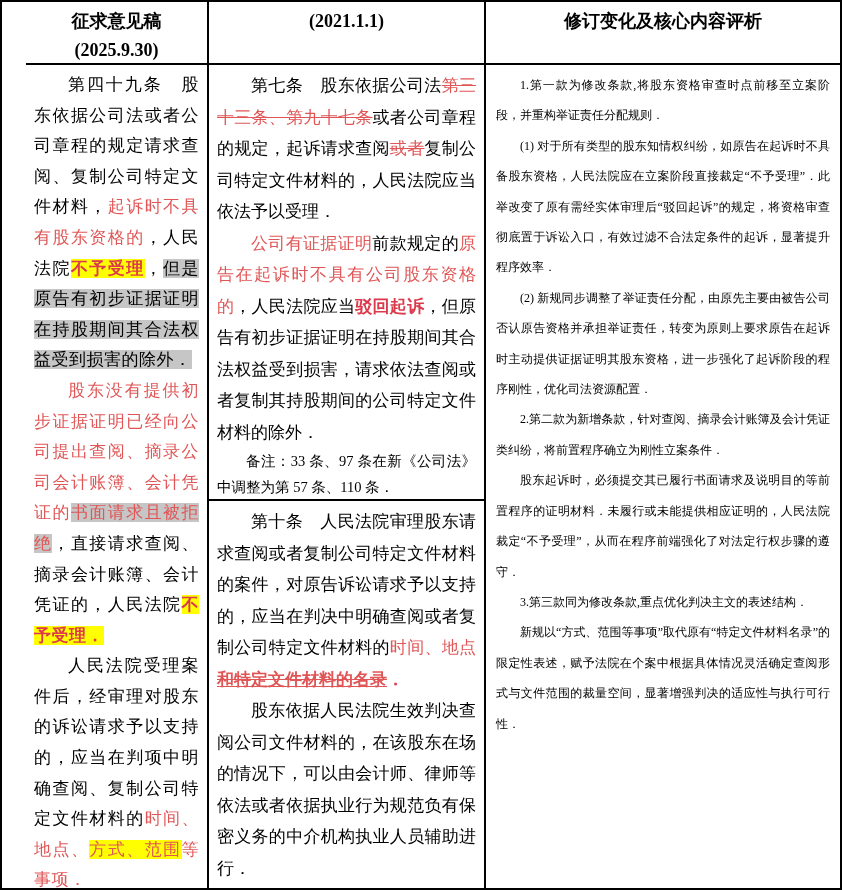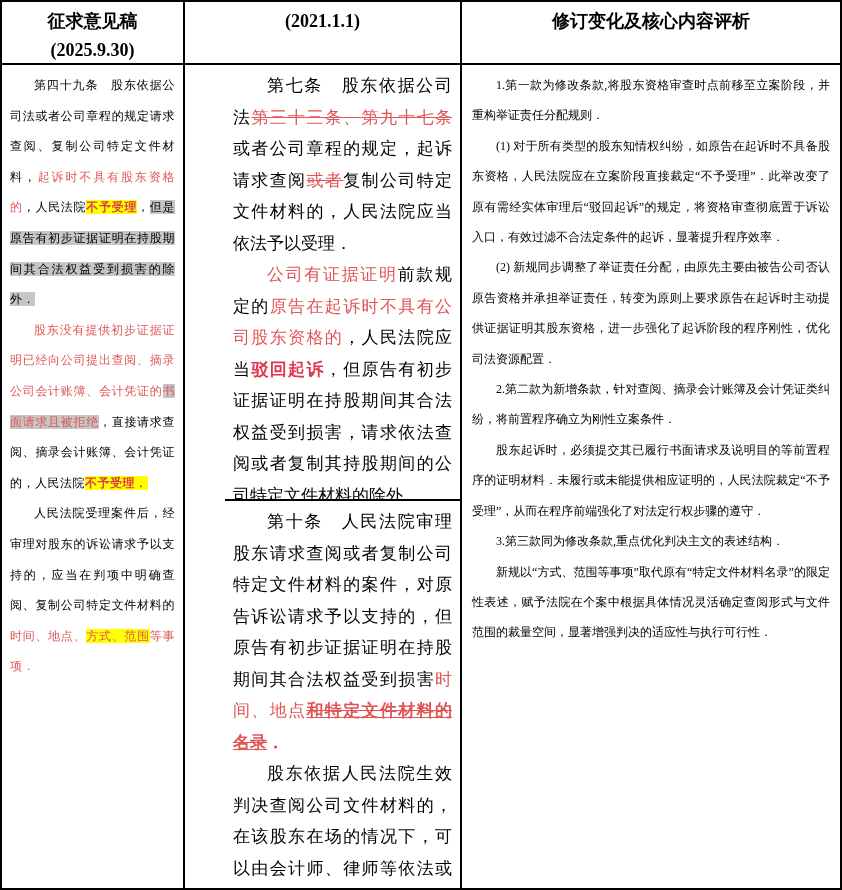--- a/index.html
+++ b/index.html
@@ -12,36 +12,37 @@
   html,body{margin:0;padding:0;background:#ffffff;}
   body{font-family:"Liberation Serif","DejaVu Serif",serif;color:#000;}
   .doc{
     width:842px;height:890px;box-sizing:border-box;
     display:grid;
     grid-template-columns:183px 277px 1fr;
     grid-template-rows:63px 436px 1fr;
     border:2px solid var(--border);
     background:#fff;
     overflow:hidden;
+    padding-left:24px;
   }
   .cell{box-sizing:border-box;overflow:hidden;background:#fff;}
   .bR{border-right:2px solid var(--border);}
   .bB{border-bottom:2px solid var(--border);}
   .hd{
     text-align:center;font-weight:bold;font-size:18px;line-height:29px;
     padding-top:5px;
   }
   .hd .hline{white-space:nowrap;}
   .c1body{grid-column:1;grid-row:2/4;}
   .c2a{grid-column:2;grid-row:2;}
   .c2b{grid-column:2;grid-row:3;}
   .c3body{grid-column:3;grid-row:2/4;}
   .bodycell{padding:5px 8px 0 8px;}
-  .c1body{font-size:12px;line-height:30.6px;letter-spacing:0.5px;}
-  .c2a,.c2b{font-size:17px;line-height:31.5px;margin-left:40px;}
+  .c1body{font-size:17px;line-height:30.6px;letter-spacing:0.5px;}
+  .c2a,.c2b{font-size:17px;line-height:31.5px;}
   .c3body{font-size:12px;line-height:30.4px;padding:5px 10px 0 10px;}
   .para{margin:0;text-indent:2em;text-align:justify;text-justify:inter-ideograph;}
   .note{font-size:14.5px;line-height:26px;letter-spacing:0;}
   .red{color:var(--red);}
   .redbold{color:var(--red-bold);font-weight:bold;}
   .hl-y{background:var(--hl-yellow);}
   .hl-g{background:var(--hl-gray);}
   .strike{text-decoration:line-through;}
   .strike-u{text-decoration:line-through underline;font-weight:bold;}
 </style>
@@ -69,21 +70,21 @@
       <p class="para"><span>人民法院受理案件后，经审理对股东的诉讼请求予以支持的，应当在判项中明确查阅、复制公司特定文件材料的</span><span class="red">时间、地点、</span><span class="red hl-y">方式、范围</span><span class="red">等事项．</span></p>
     </div>
 
   <div class="cell bodycell c2a bR bB">
       <p class="para"><span>第七条　股东依据公司法</span><span class="red strike">第三十三条、第九十七条</span><span>或者公司章程的规定，起诉请求查阅</span><span class="red strike">或者</span><span>复制公司特定文件材料的，人民法院应当依法予以受理．</span></p>
       <p class="para"><span class="red">公司有证据证明</span><span>前款规定的</span><span class="red">原告在起诉时不具有公司股东资格的</span><span>，人民法院应当</span><span class="redbold">驳回起诉</span><span>，但原告有初步证据证明在持股期间其合法权益受到损害，请求依法查阅或者复制其持股期间的公司特定文件材料的除外．</span></p>
       <p class="para note"><span>备注：33 条、97 条在新《公司法》中调整为第 57 条、110 条．</span></p>
     </div>
 
   <div class="cell bodycell c2b bR">
-      <p class="para"><span>第十条　人民法院审理股东请求查阅或者复制公司特定文件材料的案件，对原告诉讼请求予以支持的，但原告有初步证据证明在持股期间其合法权益受到损害</span><span class="red">时间、地点</span><span class="red strike-u">和特定文件材料的名录</span><span class="redbold">．</span></p>
+      <p class="para"><span>第十条　人民法院审理股东请求查阅或者复制公司特定文件材料的案件，对原告诉讼请求予以支持的，应当在判决中明确查阅或者复制公司特定文件材料的</span><span class="red">时间、地点</span><span class="red strike-u">和特定文件材料的名录</span><span class="redbold">．</span></p>
       <p class="para"><span>股东依据人民法院生效判决查阅公司文件材料的，在该股东在场的情况下，可以由会计师、律师等依法或者依据执业行为规范负有保密义务的中介机构执业人员辅助进行．</span></p>
     </div>
 
   <div class="cell bodycell c3body">
       <p class="para"><span>1.第一款为修改条款,将股东资格审查时点前移至立案阶段，并重构举证责任分配规则．</span></p>
       <p class="para"><span>(1) 对于所有类型的股东知情权纠纷，如原告在起诉时不具备股东资格，人民法院应在立案阶段直接裁定“不予受理”．此举改变了原有需经实体审理后“驳回起诉”的规定，将资格审查彻底置于诉讼入口，有效过滤不合法定条件的起诉，显著提升程序效率．</span></p>
       <p class="para"><span>(2) 新规同步调整了举证责任分配，由原先主要由被告公司否认原告资格并承担举证责任，转变为原则上要求原告在起诉时主动提供证据证明其股东资格，进一步强化了起诉阶段的程序刚性，优化司法资源配置．</span></p>
       <p class="para"><span>2.第二款为新增条款，针对查阅、摘录会计账簿及会计凭证类纠纷，将前置程序确立为刚性立案条件．</span></p>
       <p class="para"><span>股东起诉时，必须提交其已履行书面请求及说明目的等前置程序的证明材料．未履行或未能提供相应证明的，人民法院裁定“不予受理”，从而在程序前端强化了对法定行权步骤的遵守．</span></p>
       <p class="para"><span>3.第三款同为修改条款,重点优化判决主文的表述结构．</span></p>

